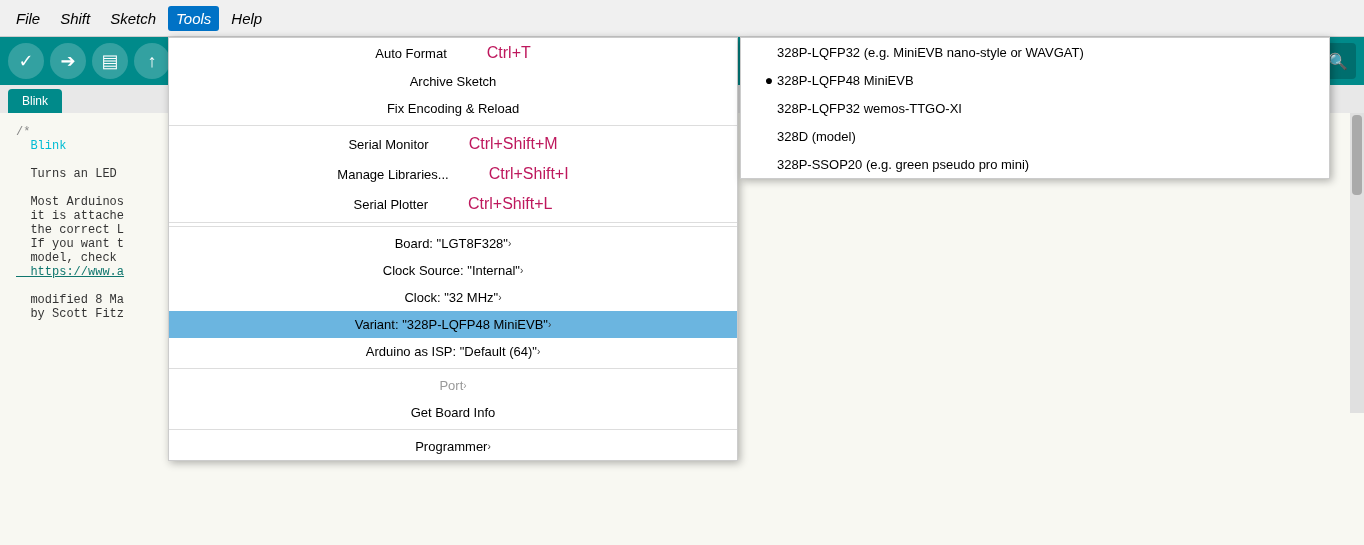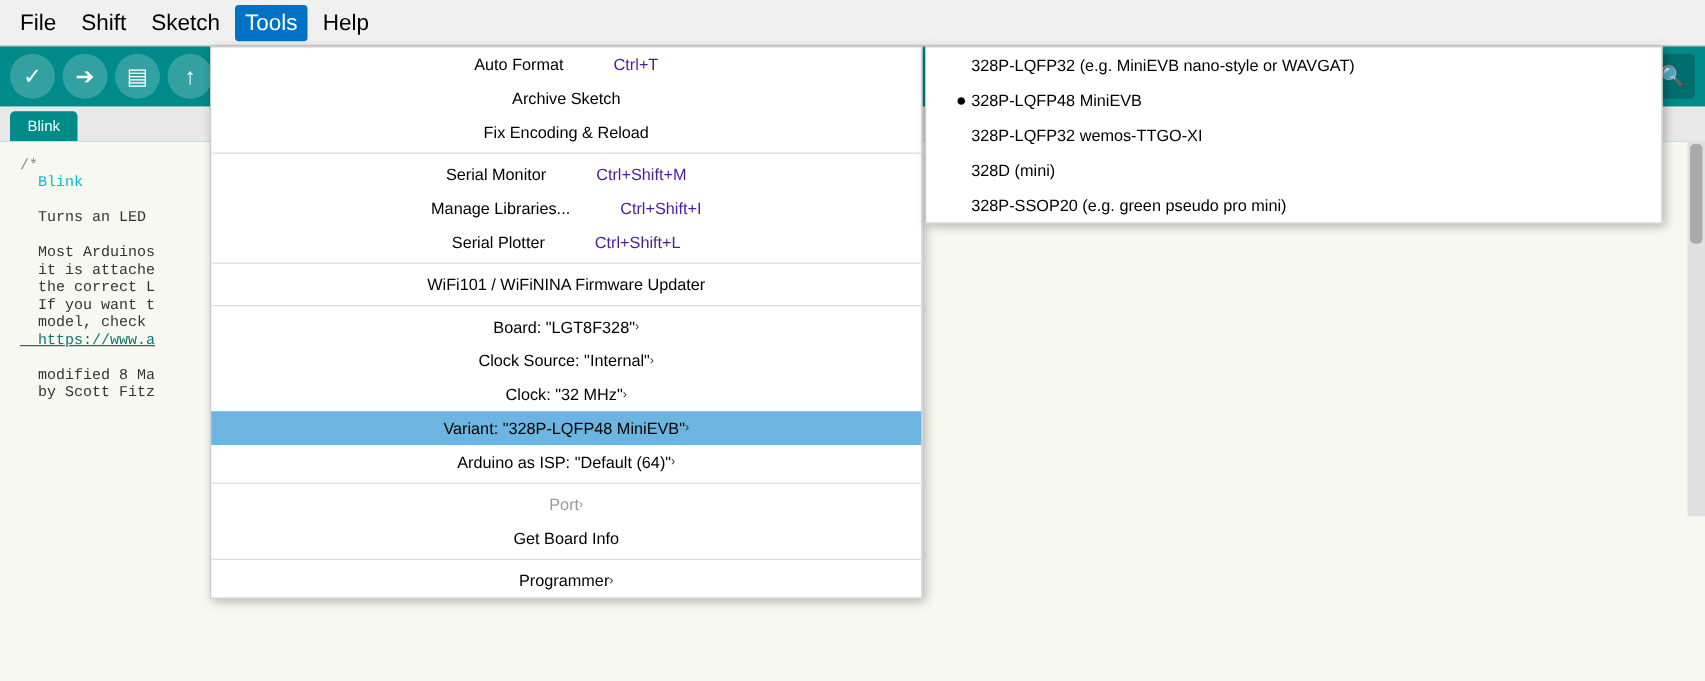--- a/index.html
+++ b/index.html
@@ -21,23 +21,24 @@
       background: #f0f0f0;
       border-bottom: 1px solid #ccc;
       padding: 0 8px;
       gap: 4px;
       position: relative;
       z-index: 100;
     }
     .menubar-item {
       padding: 4px 8px;
       cursor: pointer;
-      font-size: 18px;
+      font-size: 15px;
       color: #000;
       border-radius: 3px;
+      font-style: italic;
     }
     .menubar-item:hover, .menubar-item.active {
       background: #0072c6;
       color: #fff;
     }
     .menubar-item.active {
       background: #0072c6;
       color: #fff;
     }
 
@@ -179,22 +180,22 @@
     .menu-item.disabled {
       color: #999;
       cursor: default;
     }
     .menu-separator {
       height: 1px;
       background: #ddd;
       margin: 3px 0;
     }
     .menu-item .shortcut {
-      color: #4c1d95;
-      font-size: 13px;
+      color: #be185d;
+      font-size: 16px;
       margin-left: 40px;
     }
     .menu-item .arrow {
       font-size: 10px;
       color: #333;
     }
 
     
     .variant-submenu {
       position: absolute;
@@ -295,23 +296,20 @@
     <span>Manage Libraries...</span>
     <span class="shortcut">Ctrl+Shift+I</span>
   </div>
 
   <div class="menu-item">
     <span>Serial Plotter</span>
     <span class="shortcut">Ctrl+Shift+L</span>
   </div>
   <div class="menu-separator"></div>
 
-  <div class="menu-item">
-    <span>WiFi101 / WiFiNINA Firmware Updater</span>
-  </div>
   <div class="menu-separator"></div>
 
   <div class="menu-item">
     <span>Board: "LGT8F328"</span>
     <span class="arrow">›</span>
   </div>
 
   <div class="menu-item">
     <span>Clock Source: "Internal"</span>
     <span class="arrow">›</span>
@@ -357,19 +355,19 @@
   <div class="sub-menu-item">
     <span class="bullet">●</span>
     <span>328P-LQFP48 MiniEVB</span>
   </div>
   <div class="sub-menu-item">
     <span class="bullet">&nbsp;</span>
     <span>328P-LQFP32 wemos-TTGO-XI</span>
   </div>
   <div class="sub-menu-item">
     <span class="bullet">&nbsp;</span>
-    <span>328D (mini)</span>
+    <span>328D (model)</span>
   </div>
   <div class="sub-menu-item">
     <span class="bullet">&nbsp;</span>
     <span>328P-SSOP20 (e.g. green pseudo pro mini)</span>
   </div>
 </div>
 
 </body></html>

